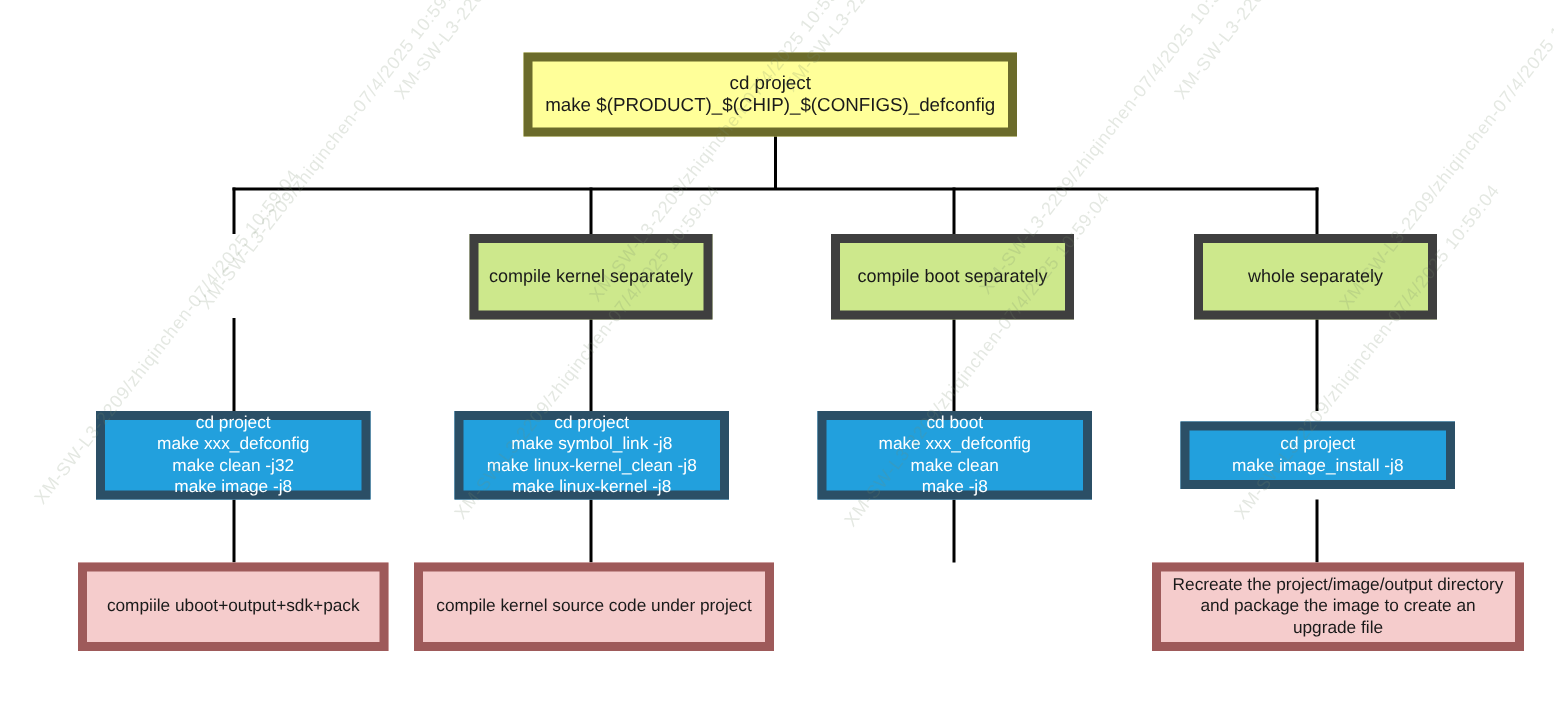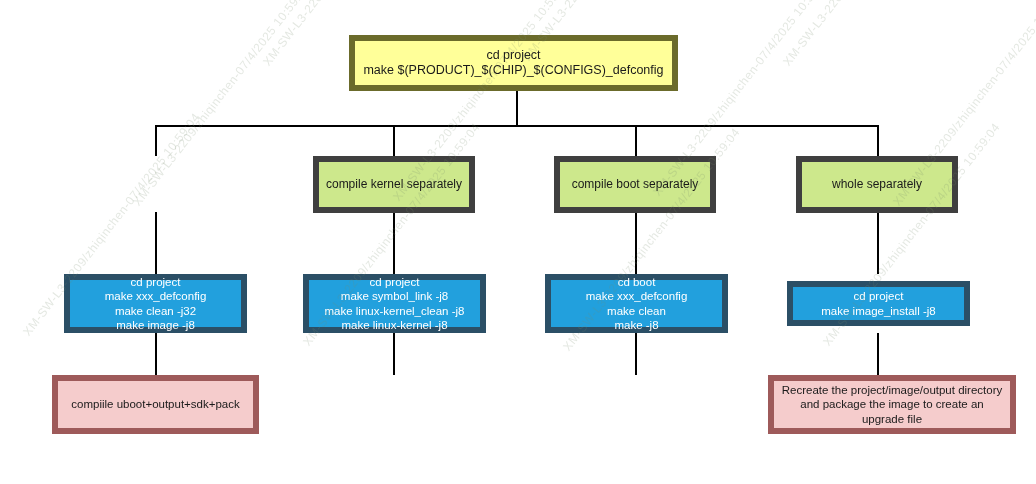--- a/index.html
+++ b/index.html
@@ -137,20 +137,23 @@
 make -j8</span>
   </div>
   <div class="node n-cmd" style="left:787px; top:281px; width:183px; height:45px;">
     <span class="txt">cd project
 make image_install -j8</span>
   </div>
 
   <div class="node n-note" style="left:52px; top:375px; width:207px; height:59px;">
     <span class="txt">compiile uboot+output+sdk+pack</span>
   </div>
+  <div class="node n-note" style="left:276px; top:375px; width:240px; height:59px;">
+    <span class="txt">compile kernel source code under project</span>
+  </div>
   <div class="node n-note" style="left:768px; top:375px; width:248px; height:59px;">
     <span class="txt">Recreate the project/image/output directory and package the image to create an upgrade file</span>
   </div>
 
   <div class="wm-layer">
     <span class="wm" style="left:130px; top:200px;">XM-SW-L3-2209/zhiqinchen-07/4/2025 10:59:04</span>
     <span class="wm" style="left:390px; top:195px;">XM-SW-L3-2209/zhiqinchen-07/4/2025 10:59:04</span>
     <span class="wm" style="left:650px; top:190px;">XM-SW-L3-2209/zhiqinchen-07/4/2025 10:59:04</span>
     <span class="wm" style="left:890px; top:200px;">XM-SW-L3-2209/zhiqinchen-07/4/2025 10:59:04</span>
     <span class="wm" style="left:260px; top:60px;">XM-SW-L3-2209/zhiqinchen-07/4/2025 10:59:04</span>

